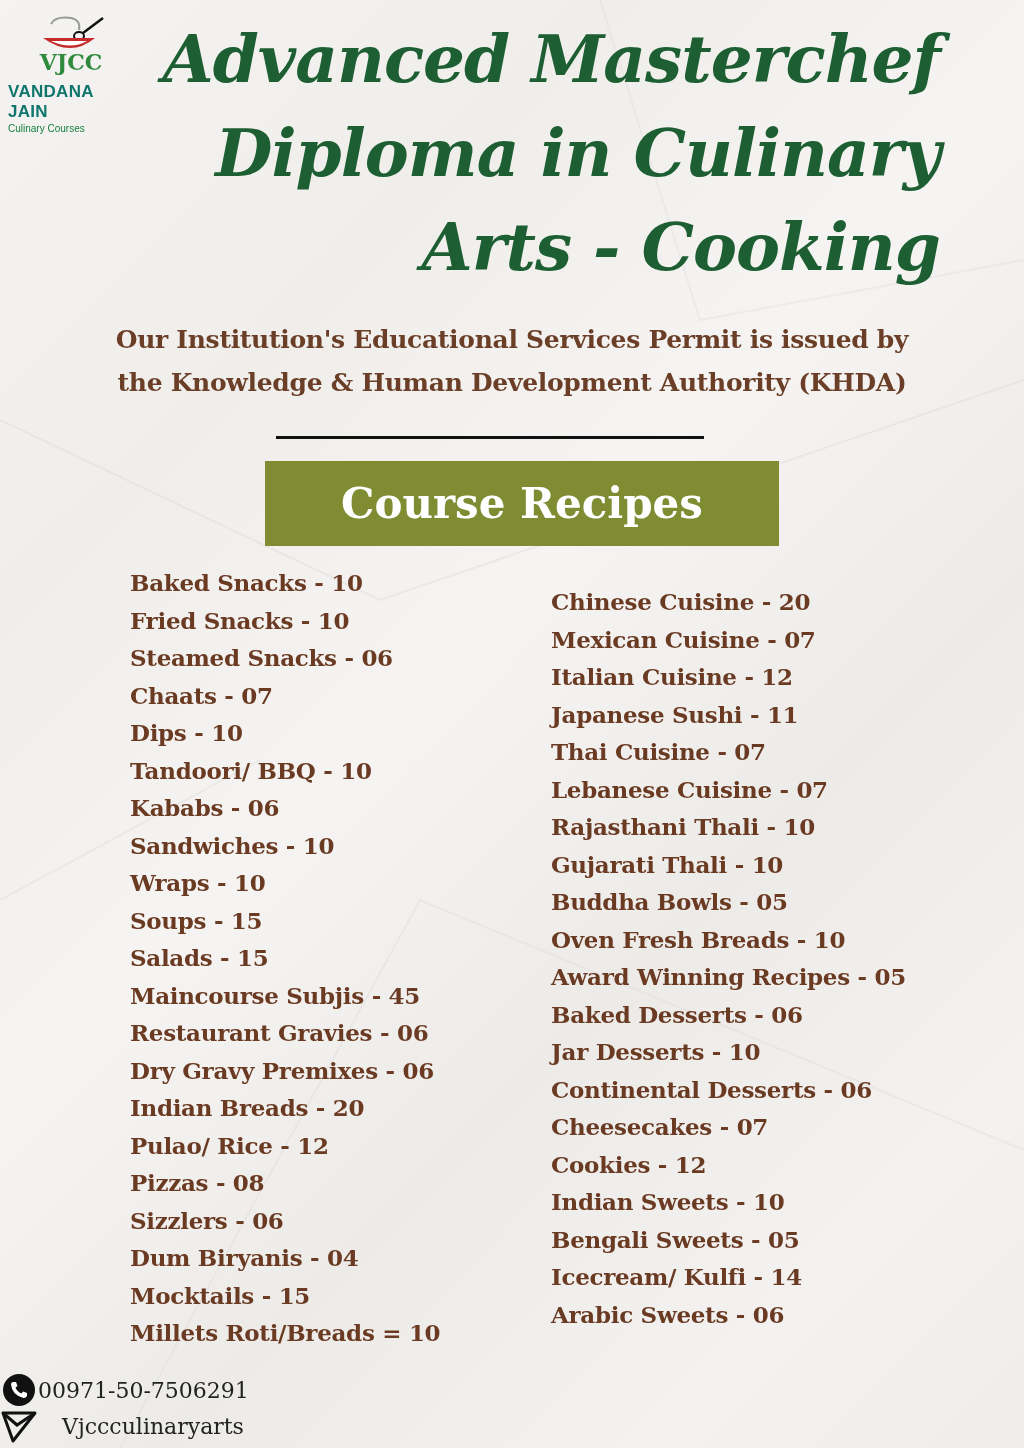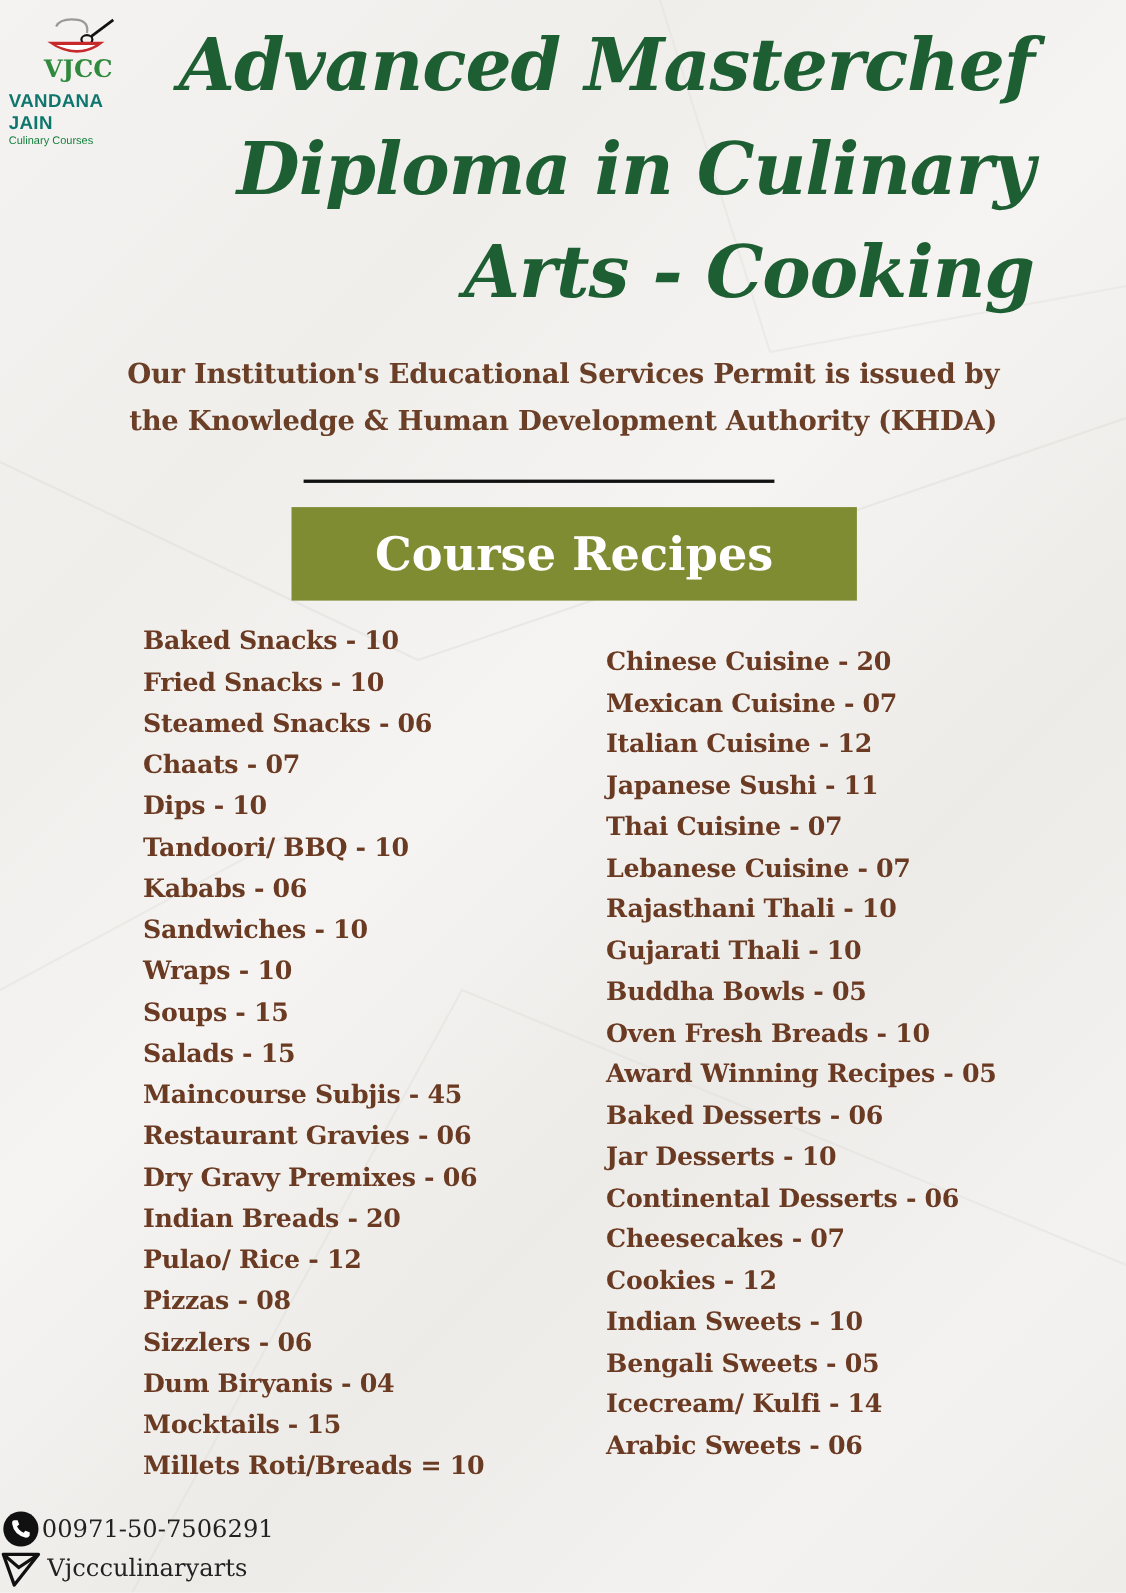--- a/index.html
+++ b/index.html
@@ -136,15 +136,15 @@
     </span>
     <span class="txt">00971-50-7506291</span>
   </div>
   <div class="contact-row">
     <span class="ic">
       <svg width="36" height="34" viewBox="0 0 36 34">
         <path d="M2 4 L34 4 L12 32 Z" fill="none" stroke="#111" stroke-width="3" stroke-linejoin="round"></path>
         <path d="M2 4 L16 16 L34 4" fill="none" stroke="#111" stroke-width="3"></path>
       </svg>
     </span>
-    <span class="txt" style="margin-left:5px">Vjccculinaryarts</span>
+    <span class="txt" style="margin-left:24px">Vjccculinaryarts</span>
   </div>
 </div>
 
 </body></html>

